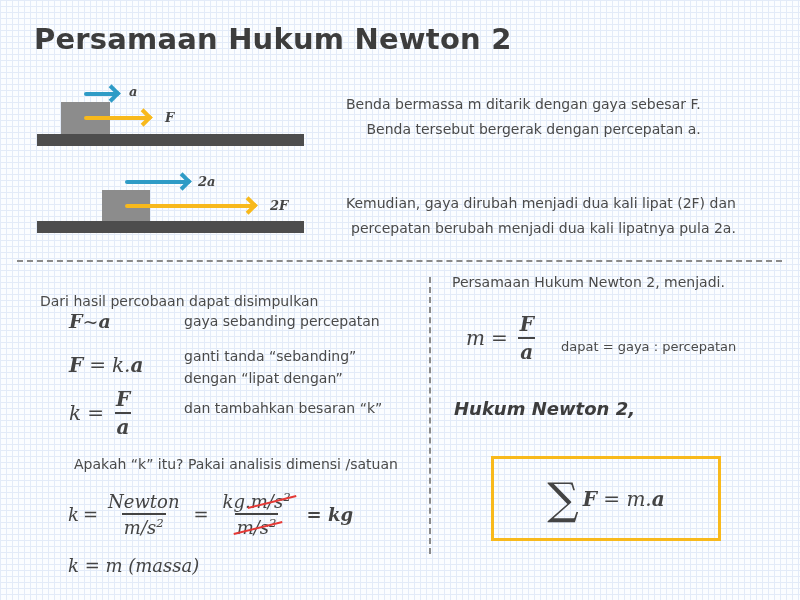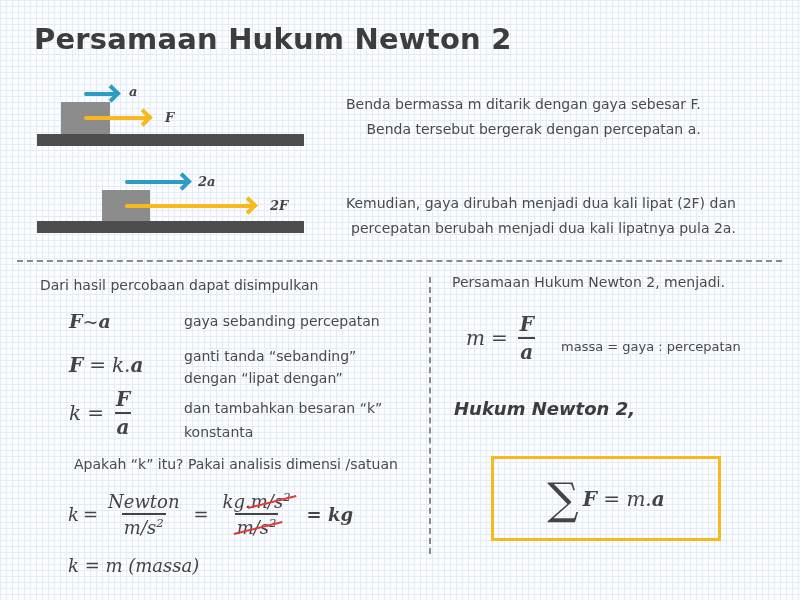--- a/index.html
+++ b/index.html
@@ -83,21 +83,21 @@
   <div class="abs mathlabel" style="left:270px;top:198px;">2F</div>
 </div>
 <div class="abs para" style="left:346px;top:191px;">
   <div>Kemudian, gaya dirubah menjadi dua kali lipat (2F) dan</div>
   <div>percepatan berubah menjadi dua kali lipatnya pula 2a.</div>
 </div>
 
 <div class="abs dash-h"></div>
 <div class="abs dash-v"></div>
 
-<div class="abs txt" style="left:40px;top:277px;">Dari hasil percobaan dapat disimpulkan</div>
+<div class="abs txt" style="left:40px;top:293px;">Dari hasil percobaan dapat disimpulkan</div>
 
 <div class="abs eq" style="left:69px;top:310px;font-size:19px;">
   <b>F</b>
   <span style="font-style:normal;">~</span>
   <b>a</b>
 </div>
 <div class="abs txt" style="left:184px;top:313px;">gaya sebanding percepatan</div>
 
 <div class="abs eq" style="left:69px;top:353px;font-size:20px;">
   <b>F</b>
@@ -113,21 +113,20 @@
 <div class="abs eq" style="left:69px;top:387px;font-size:20px;">
   <span>k</span>
   <span style="font-style:normal;margin:0 6px;">=</span>
   <span class="frac">
     <b class="num">F</b>
     <b class="den">a</b>
   </span>
 </div>
 <div class="abs txt" style="left:184px;top:396px;line-height:24px;">
   <div>dan tambahkan besaran “k”</div>
-  <div>konstanta</div>
 </div>
 
 <div class="abs txt" style="left:42px;top:456px;padding-left:32px;">Apakah “k” itu? Pakai analisis dimensi /satuan</div>
 
 <div class="abs eq" style="left:68px;top:490px;font-size:18px;">
   <span>k</span>
   <span style="font-style:normal;margin:0 4px;">=</span>
   <span class="frac">
     <span class="num">Newton</span>
     <span class="den"><span>m/s</span><sup>2</sup></span>
@@ -145,21 +144,21 @@
 <div class="abs txt" style="left:452px;top:274px;">Persamaan Hukum Newton 2, menjadi.</div>
 
 <div class="abs eq" style="left:466px;top:312px;font-size:20px;">
   <b style="font-weight:normal;">m</b>
   <span style="font-style:normal;margin:0 6px;">=</span>
   <span class="frac">
     <b class="num">F</b>
     <b class="den">a</b>
   </span>
 </div>
-<div class="abs txt" style="left:561px;top:339px;font-size:13px;">massa = gaya : percepatan</div>
+<div class="abs txt" style="left:561px;top:339px;font-size:13px;">dapat = gaya : percepatan</div>
 
 <div class="abs sub-head" style="left:454px;top:398px;font-style:italic;">Hukum Newton 2,</div>
 
 <div class="abs formula-box">
   <span style="font-family:'DejaVu Serif',serif;font-size:44px;color:#444;margin-right:4px;">∑</span>
   <span class="eq" style="font-size:20px;">
     <b>F</b>
     <span style="white-space:pre;"> = m.</span>
     <b>a</b>
   </span>

